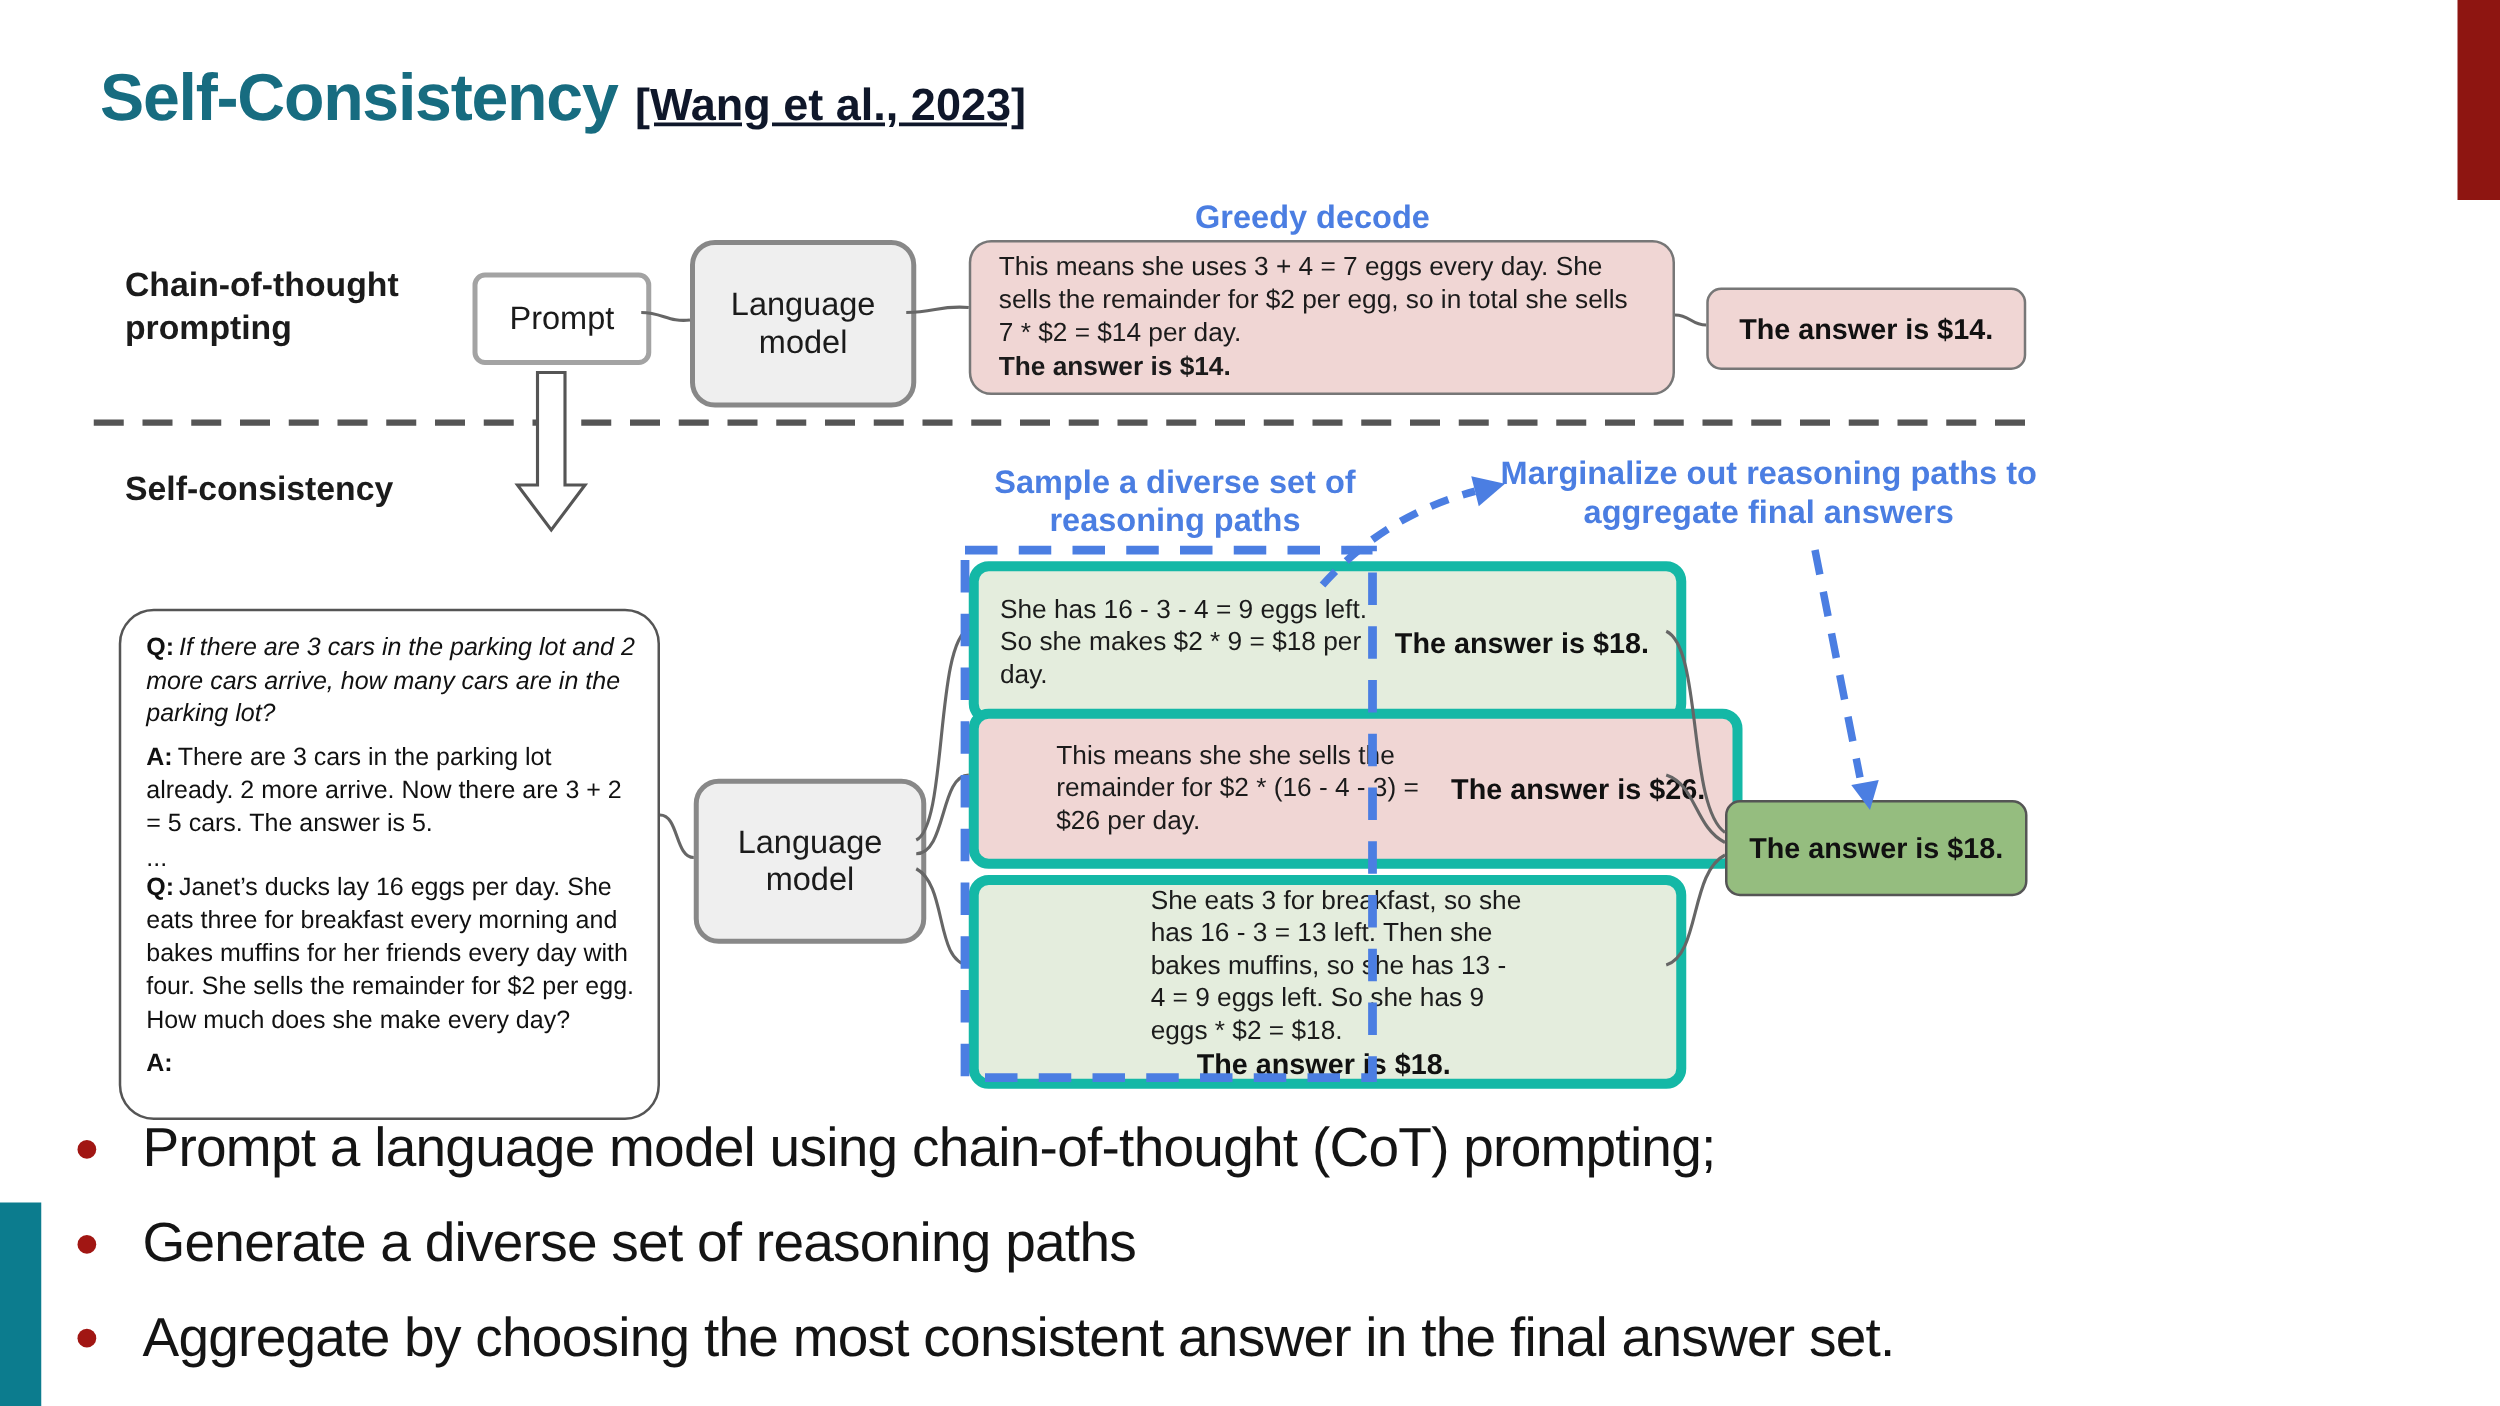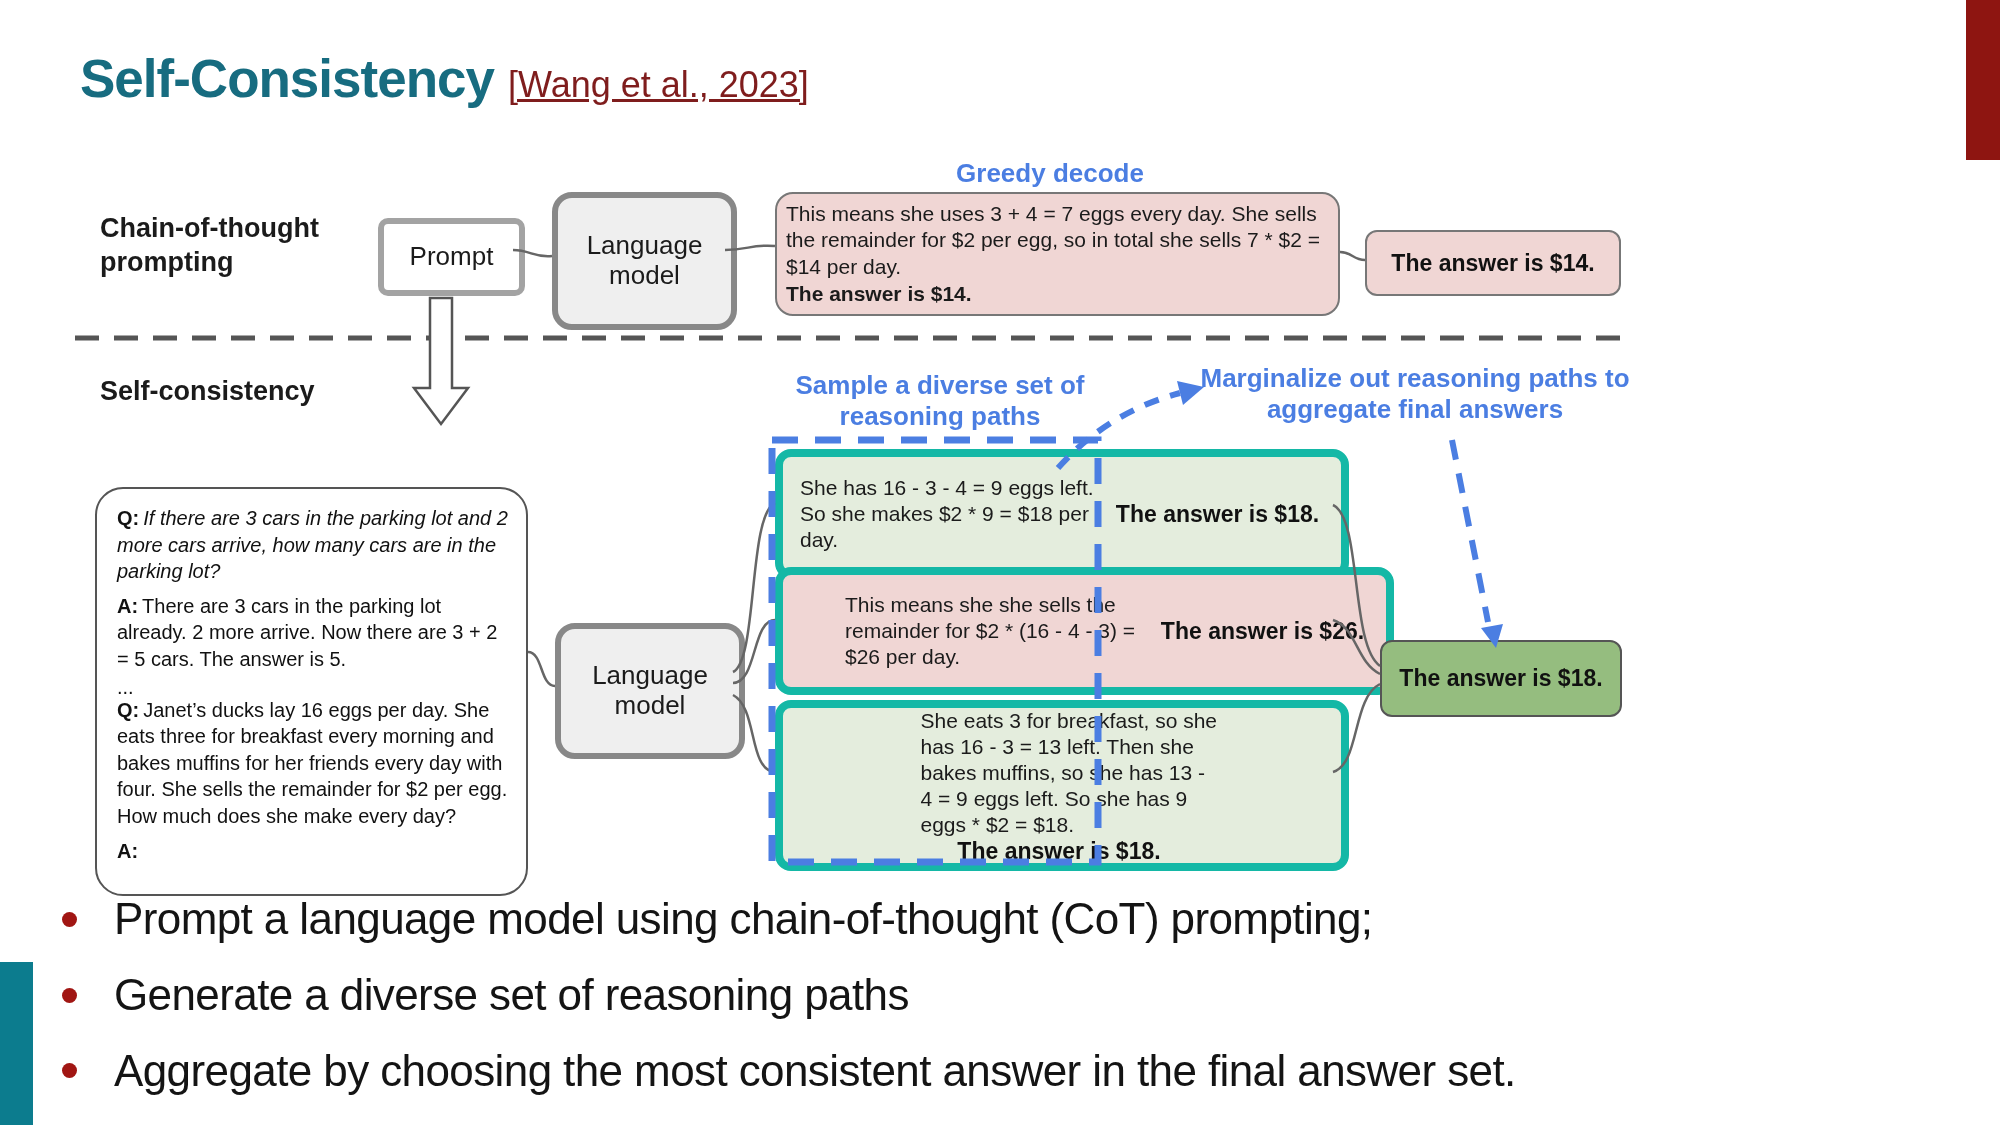--- a/index.html
+++ b/index.html
@@ -7,39 +7,39 @@
     position:relative;width:2000px;height:1125px;background:#ffffff;
     font-family:"Liberation Sans","DejaVu Sans",sans-serif;overflow:hidden;
   }
   
   .bar-red{position:absolute;right:0;top:0;width:34px;height:160px;background:#8e1511;}
   .bar-teal{position:absolute;left:0;top:962px;width:33px;height:163px;background:#0c7c8e;}
 
   
   .title-row{position:absolute;left:80px;top:48px;white-space:nowrap;}
   .title-main{font-size:53px;font-weight:bold;color:#176c80;letter-spacing:-1px;}
-  .title-cite{font-size:36px;font-weight:normal;color:#7f1d1d;text-decoration:underline;margin-left:14px;cursor:pointer;}
+  .title-cite{font-size:36px;font-weight:bold;color:#0f172a;text-decoration:underline;margin-left:14px;cursor:pointer;}
 
   
   .dlabel{position:absolute;font-weight:bold;color:#1b1b1b;font-size:27px;line-height:1.25;}
   .blue-label{position:absolute;font-weight:bold;color:#4b7ee2;font-size:26px;line-height:1.18;text-align:center;}
 
   .node{
-    position:absolute;border:6px solid #a3a3a3;background:#fff;border-radius:10px;
+    position:absolute;border:4px solid #a3a3a3;background:#fff;border-radius:10px;
     display:flex;align-items:center;justify-content:center;text-align:center;
     font-size:26px;color:#1b1b1b;line-height:1.15;z-index:2;
   }
   .node.gray{background:#efefef;border-color:#888;border-radius:20px;}
 
   .bubble{
     position:absolute;border:2px solid #777;border-radius:18px;z-index:2;
     font-size:21px;color:#1b1b1b;line-height:1.27;
   }
   .bubble.pink{background:#f0d6d4;}
-  .cot-output{padding:10px 9px;display:flex;flex-direction:column;justify-content:center;}
+  .cot-output{padding:10px 22px;display:flex;flex-direction:column;justify-content:center;}
   .cot-output .ans{font-weight:bold;}
 
   .answer-chip{
     position:absolute;border:2px solid #777;border-radius:12px;z-index:2;
     display:flex;align-items:center;justify-content:center;
     font-size:23px;font-weight:bold;color:#111;text-align:center;
   }
   .answer-chip.pink{background:#f0d6d4;}
   .answer-chip.final{background:#95bd7f;border-color:#555;}
 

